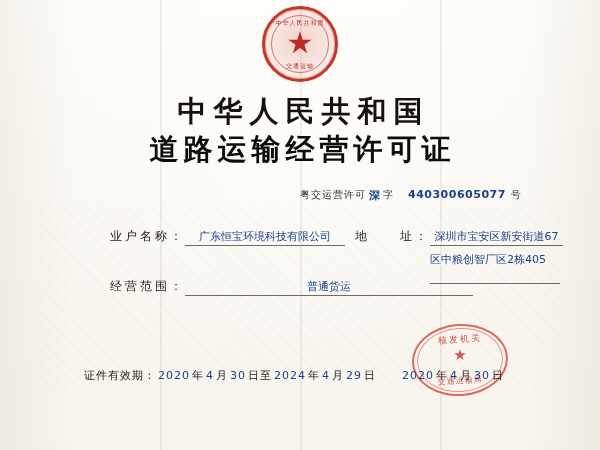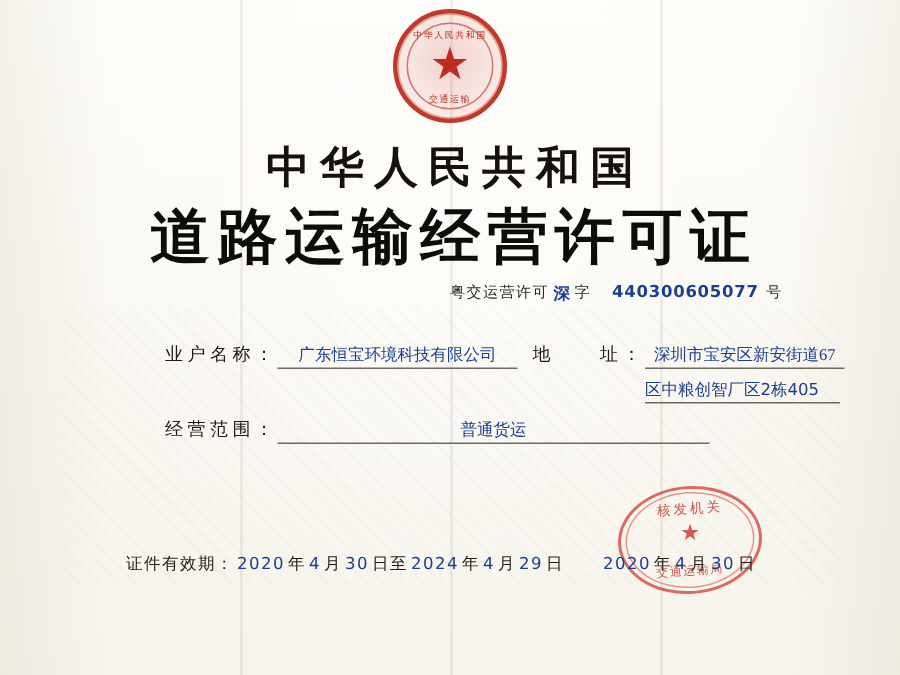--- a/index.html
+++ b/index.html
@@ -97,21 +97,21 @@
     letter-spacing: 7px;
     color: #14110e;
     text-indent: 7px;
   }
   .title-sub {
     position: absolute;
     top: 130px;
     width: 100%;
     text-align: center;
     font-family: "DejaVu Serif", serif;
-    font-size: 40px;
+    font-size: 29px;
     font-weight: bold;
     letter-spacing: 5px;
     color: #0e0c0a;
     text-indent: 5px;
   }
 
   
   .serial-row {
     position: absolute;
     top: 188px;
@@ -156,32 +156,32 @@
     border-bottom: 1px solid #6e6a62;
     display: inline-block;
     padding: 0 4px 1px 4px;
     min-height: 14px;
     text-align: center;
   }
 
   #row-company { top: 228px; left: 110px; }
   #row-company .underline { width: 152px; }
 
-  #row-address { top: 228px; left: 355px; font-family: Liberation Serif, serif; }
+  #row-address { top: 228px; left: 355px; }
   #row-address .underline { width: 125px; }
 
   #address-line2 {
     position: absolute;
     top: 252px;
     left: 430px;
     width: 130px;
     font-size: 11px;
     color: #1b3f8f;
     border-bottom: 1px solid #6e6a62;
-    padding-bottom: 1px;
+    padding-bottom: 16px;
     text-align: left;
   }
 
   #row-scope { top: 278px; left: 110px; }
   #row-scope .underline { width: 280px; }
 
   
   .validity {
     position: absolute;
     top: 368px;

